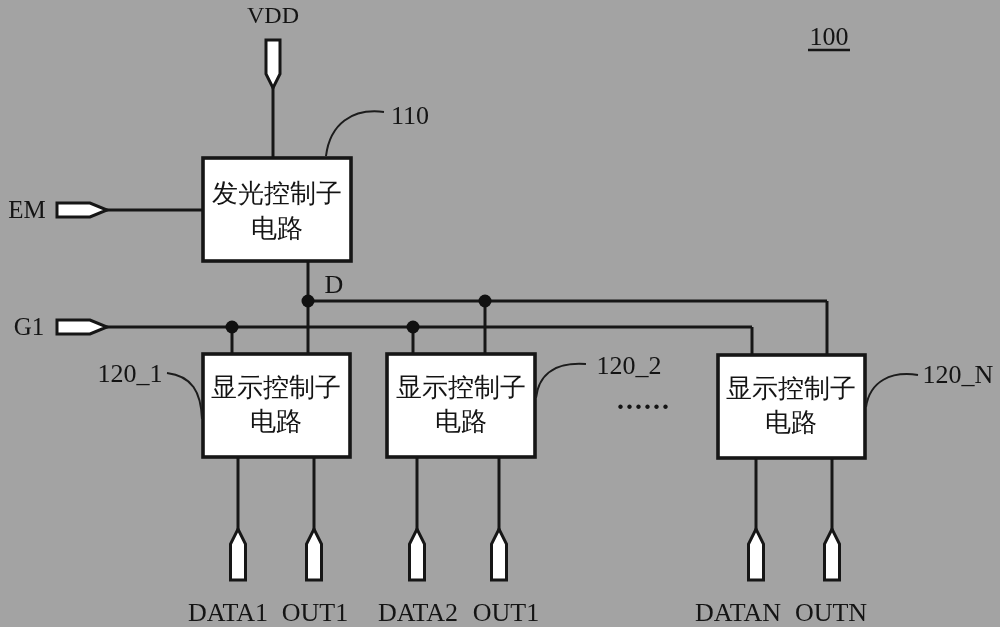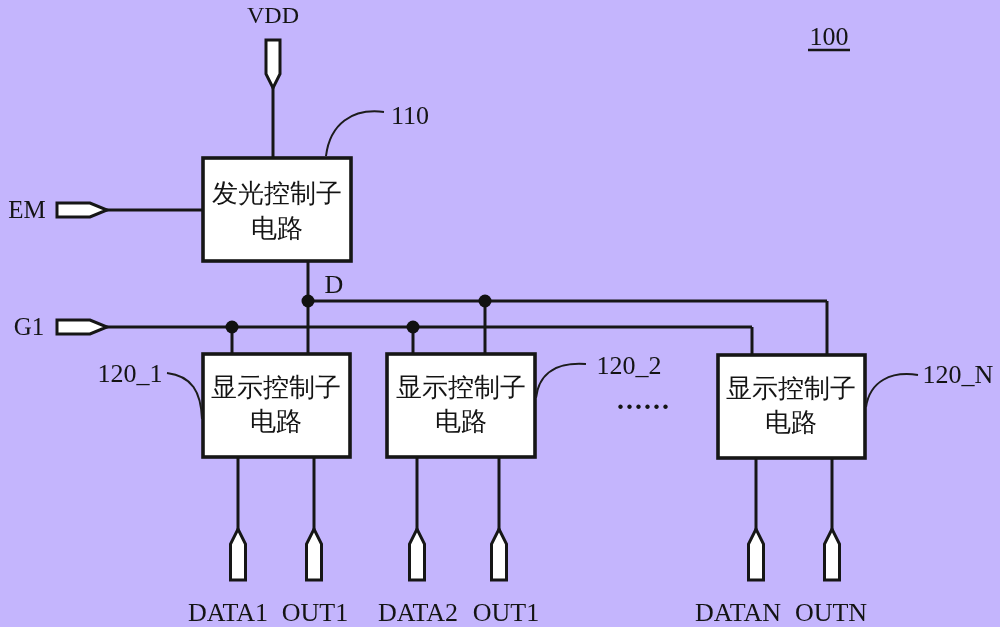--- a/index.html
+++ b/index.html
@@ -1,20 +1,20 @@
 <!DOCTYPE html>
 <html><head>
 <meta charset="utf-8">
 <style>
   html, body { margin: 0; padding: 0; background: #ffffff; }
   .stage {
     position: relative;
     width: 1000px;
     height: 627px;
-    background: #c4b5fd;
+    background: #a3a3a3;
     overflow: hidden;
   }
   svg { display: block; }
   .wire   { stroke: #161616; stroke-width: 3; fill: none; }
   .boxr   { stroke: #161616; stroke-width: 3.6; fill: #ffffff; }
   .pin    { stroke: #161616; stroke-width: 3; fill: #ffffff; stroke-linejoin: miter; }
   .dot    { fill: #111111; stroke: none; }
   .leader { stroke: #1c1c1c; stroke-width: 2; fill: none; }
   .uline  { stroke: #161616; stroke-width: 2.4; }
   text {

